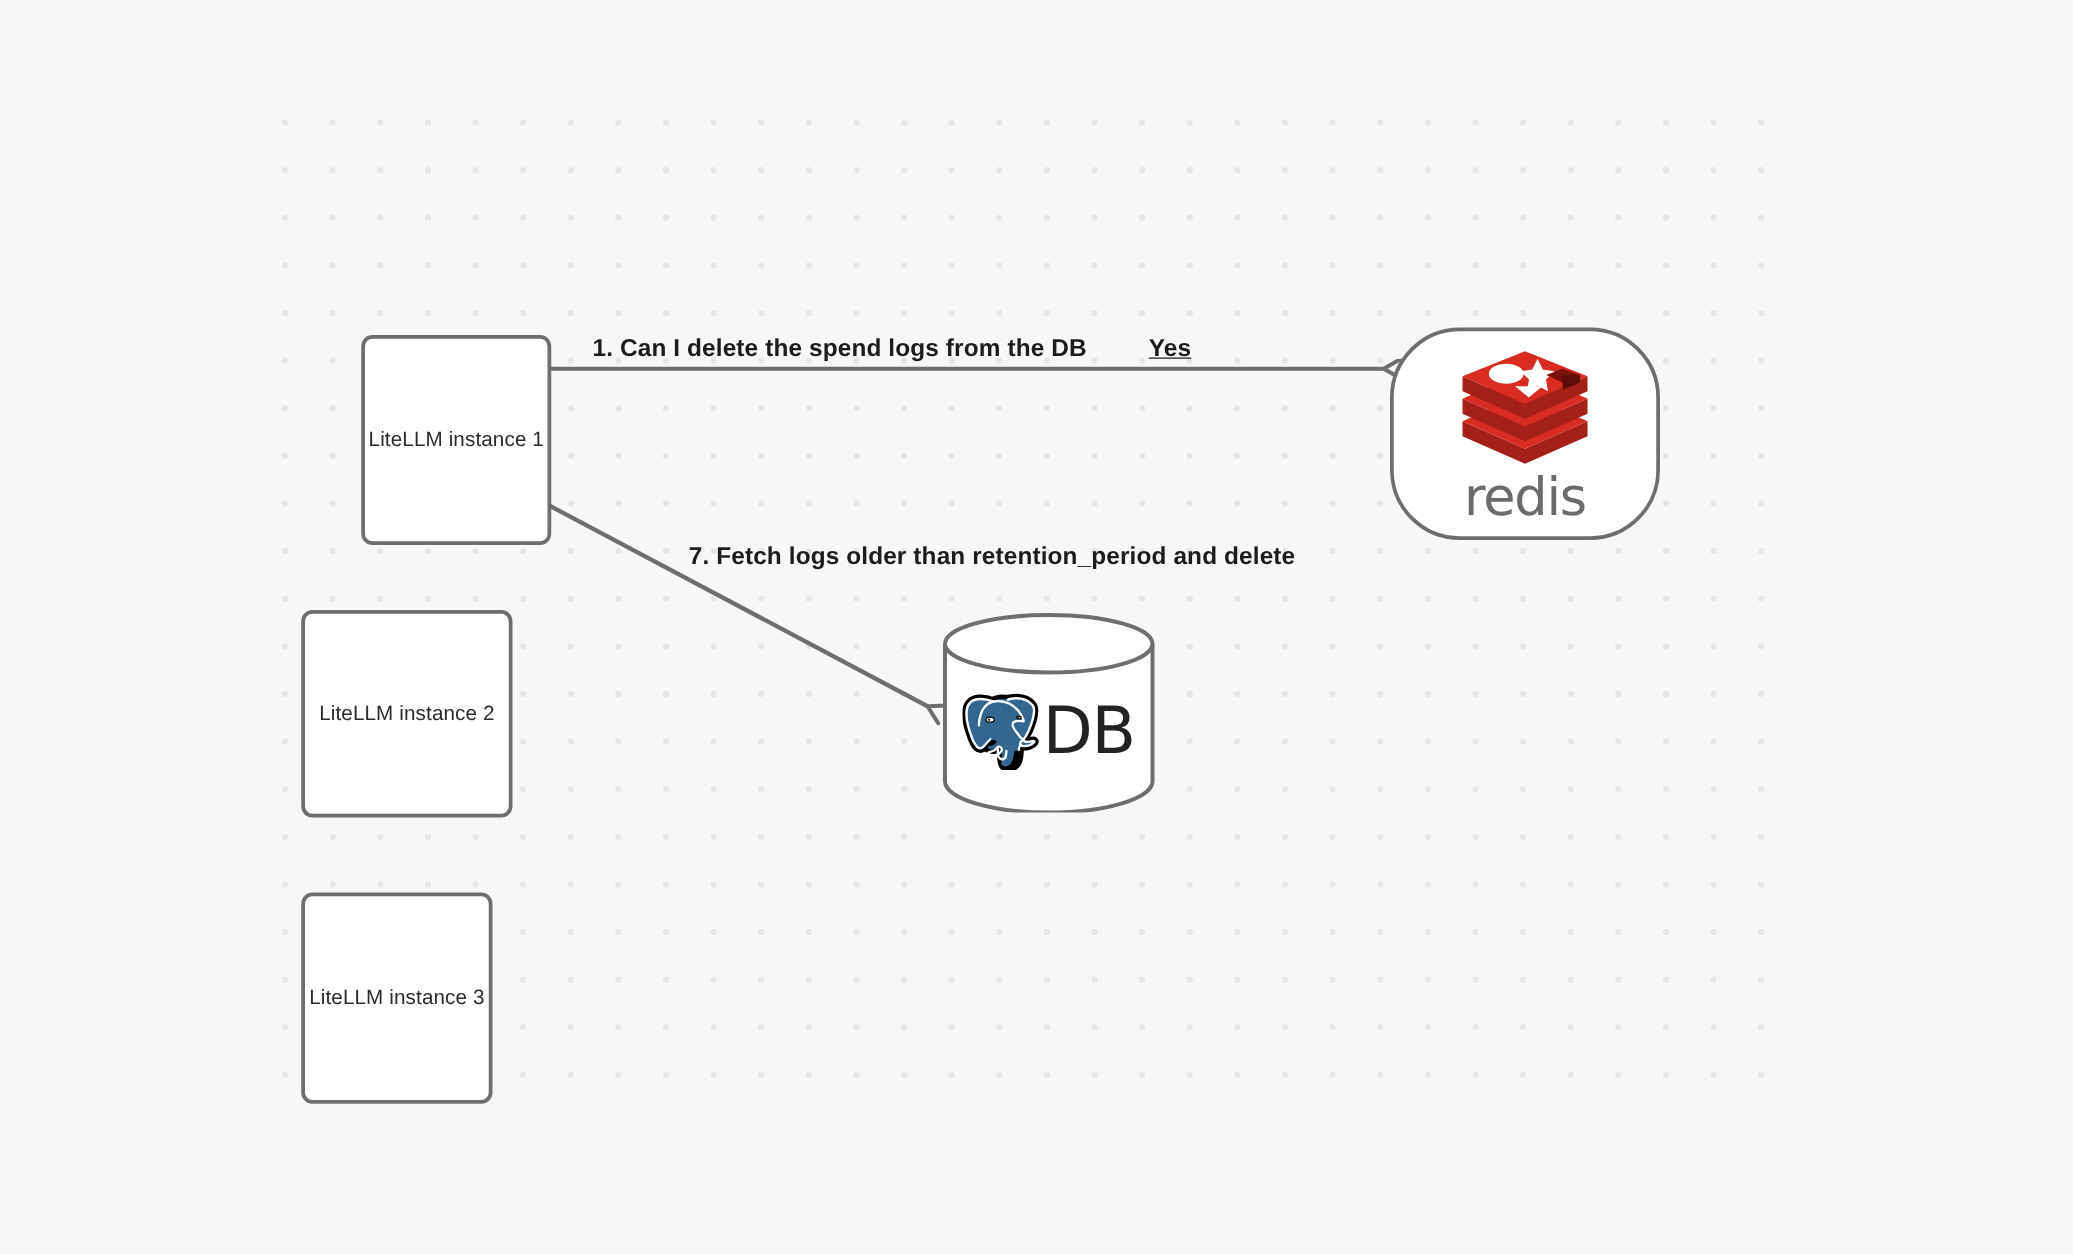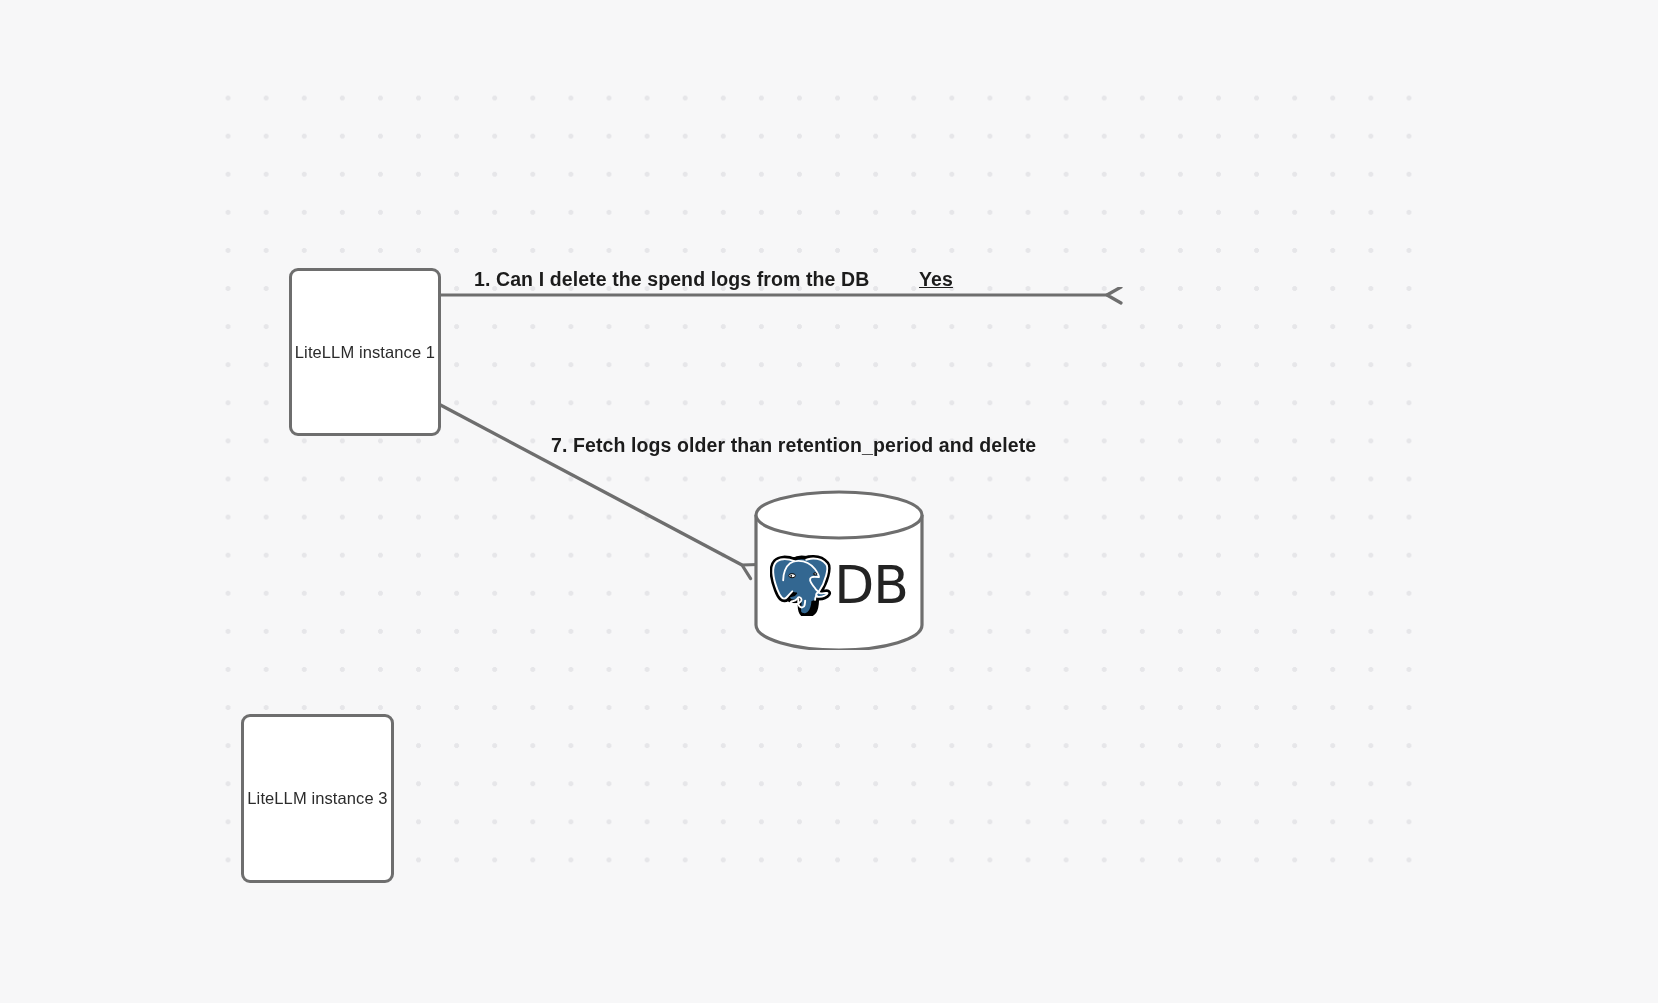--- a/index.html
+++ b/index.html
@@ -121,25 +121,50 @@
 
     <g>
       <line x1="416" y1="392" x2="742" y2="565" stroke="#6e6e6e" stroke-width="3.4" marker-start="url(#arrL)" marker-end="url(#arrL)"></line>
     </g>
   </svg>
 
   <div class="node-box" id="llm1">
     <span class="node-label">LiteLLM instance 1</span>
   </div>
 
+  <div class="node-box" id="llm2">
+    <span class="node-label">LiteLLM instance 2</span>
+  </div>
 
   <div class="node-box" id="llm3">
     <span class="node-label">LiteLLM instance 3</span>
   </div>
 
+  <div id="redis-node">
+    <div id="redis-logo">
+      <svg width="112" height="96" viewBox="0 0 112 96">
+
+        <path d="M56 92 L6 70 L6 58 L56 80 L106 58 L106 70 Z" fill="#a32116"></path>
+        <path d="M56 80 L6 58 L56 36 L106 58 Z" fill="#d82c20"></path>
+
+        <path d="M56 74 L6 52 L6 40 L56 62 L106 40 L106 52 Z" fill="#a32116"></path>
+        <path d="M56 62 L6 40 L56 18 L106 40 Z" fill="#d82c20"></path>
+
+        <path d="M56 56 L6 34 L6 22 L56 44 L106 22 L106 34 Z" fill="#a32116"></path>
+        <path d="M56 44 L6 22 L56 2 L106 22 Z" fill="#d82c20"></path>
+
+        <ellipse cx="41" cy="20" rx="14" ry="8" fill="#ffffff"></ellipse>
+        <path d="M66 8 l4.2 8.6 9.4 1.4 -6.8 6.6 1.6 9.4 -8.4 -4.4 -8.4 4.4 1.6 -9.4 -6.8 -6.6 9.4 -1.4 Z" fill="#ffffff"></path>
+        <path d="M48 30 l22 0 -11 9 Z" fill="#ffffff"></path>
+        <path d="M86 16 l14 5 -14 6 -13 -6 Z" fill="#7a1109"></path>
+        <path d="M86 21 l14 0 0 6 -14 6 Z" fill="#5e0d07"></path>
+      </svg>
+      <span class="redis-word">redis</span>
+    </div>
+  </div>
 
   <div id="db-node">
     <svg width="172" height="160" viewBox="0 0 172 160" style="position:absolute;left:0;top:0;">
       <path d="M3,25 L3,135 A83,25 0 0 0 169,135 L169,25" fill="#ffffff" stroke="#6e6e6e" stroke-width="3.2" stroke-linejoin="round"></path>
       <ellipse cx="86" cy="25" rx="83" ry="23" fill="#ffffff" stroke="#6e6e6e" stroke-width="3.2"></ellipse>
     </svg>
     <div id="db-inner">
       <svg width="62" height="62" viewBox="0 0 64 64">
         <g stroke="#000000" stroke-width="3.2" stroke-linejoin="round" stroke-linecap="round">
           <path d="M46.5 47.5c.4-3.3 .3-3.8 2.8-3.3l.6.1c1.9.1 4.4-.3 5.8-1 3.1-1.4 5-3.8 1.9-3.1C50.5 41.7 50 39.3 50 39.3c7.5-11.1 10.6-25.2 7.9-28.6C50.5 1.3 37.7 5.7 37.5 5.8h-.1c-1.4-.3-3-.5-4.8-.5-3.2 0-5.7.9-7.5 2.2 0 0-22.8-9.4-21.7 11.8 .2 4.5 6.5 34.1 14.3 25.2 2.9-3.3 5.6-6 5.6-6 1.3.9 2.9 1.3 4.5 1.2l.1-.1c0 .4 0 .8.1 1.2-1.9 2.2-1.4 2.5-5.2 3.3-3.9.8-1.6 2.2-.1 2.6 1.8.5 6 1.1 8.8-2.9l-.1.4c.7.6.7 4.5.8 7.3s.3 5.4.8 6.7c.5 1.3 1.2 4.7 6.2 3.6 4.2-.9 7.4-2.2 7.7-14.3" fill="#000000" stroke-width="7.5"></path>

